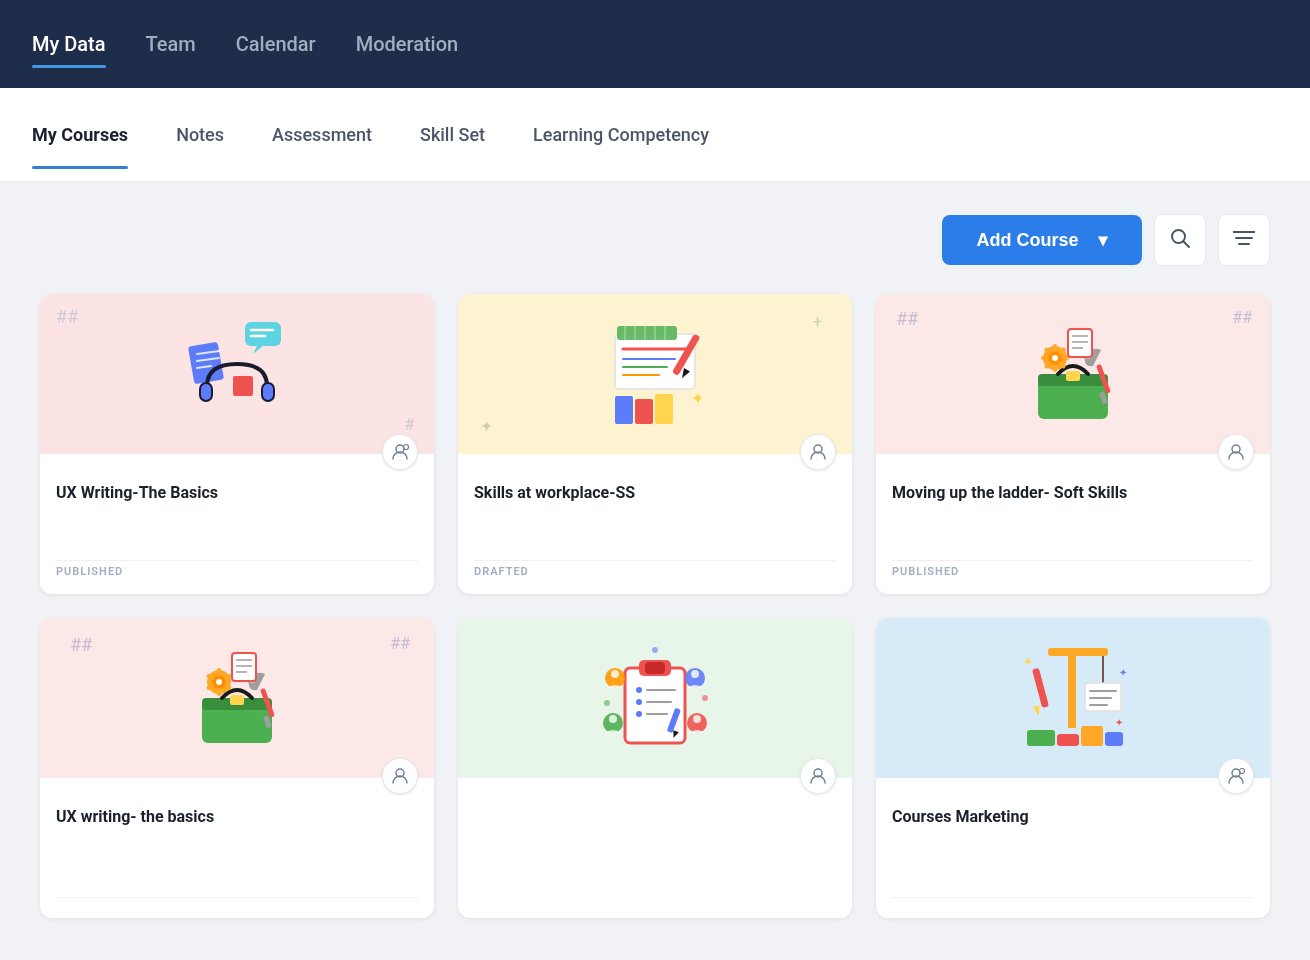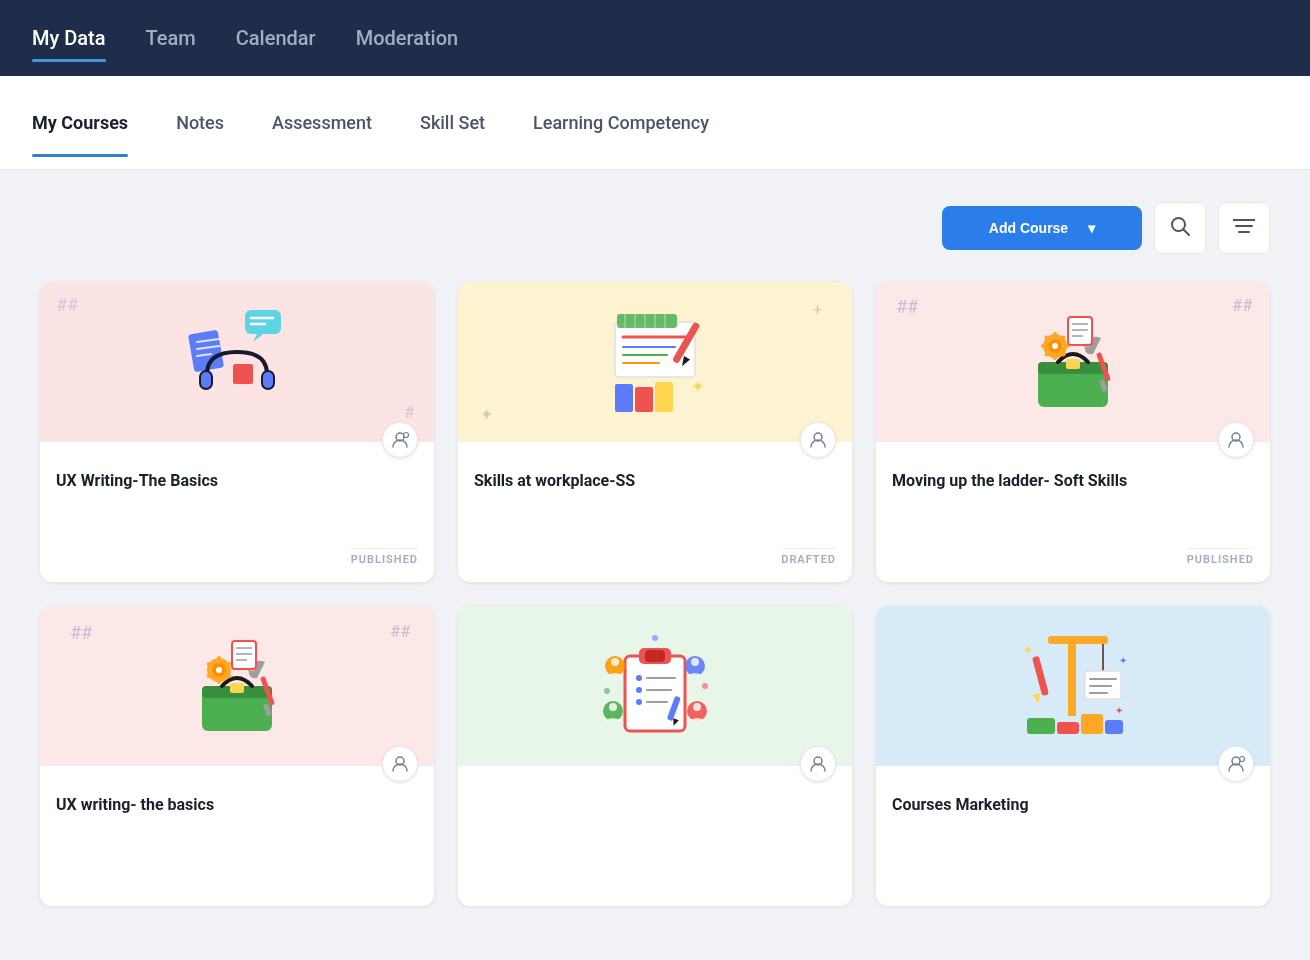--- a/index.html
+++ b/index.html
@@ -1,21 +1,21 @@
 <!DOCTYPE html>
 <html><head>
   <meta charset="utf-8">
   <style>
     * { box-sizing: border-box; margin: 0; padding: 0; }
     body { font-family: -apple-system, BlinkMacSystemFont, 'Segoe UI', Roboto, sans-serif; background: #f0f2f5; width: 1310px; min-height: 960px; }
 
     
     .top-nav {
       background: #1e2d4a;
-      height: 76px;
+      height: 88px;
       display: flex;
       align-items: center;
       padding: 0 32px;
       gap: 40px;
     }
     .top-nav-item {
       color: #a0aec0;
       font-size: 20px;
       font-weight: 500;
       cursor: pointer;
@@ -86,21 +86,21 @@
       gap: 12px;
       margin-bottom: 28px;
     }
 
     .add-course-btn {
       background: #2b7de9;
       color: white;
       border: none;
       border-radius: 8px;
       padding: 14px 28px;
-      font-size: 14px;
+      font-size: 18px;
       font-weight: 600;
       cursor: pointer;
       display: flex;
       align-items: center;
       gap: 20px;
       min-width: 200px;
       justify-content: center;
     }
 
     .icon-btn {
@@ -160,20 +160,21 @@
       justify-content: center;
       font-size: 16px;
       color: #718096;
       box-shadow: 0 1px 3px rgba(0,0,0,0.1);
     }
 
     .card-body {
       padding: 28px 16px 16px 16px;
       min-height: 140px;
       display: flex;
+      flex-direction: column;
       justify-content: space-between;
     }
 
     .card-title {
       font-size: 16px;
       font-weight: 700;
       color: #1a202c;
       line-height: 1.4;
       margin-bottom: 8px;
     }

